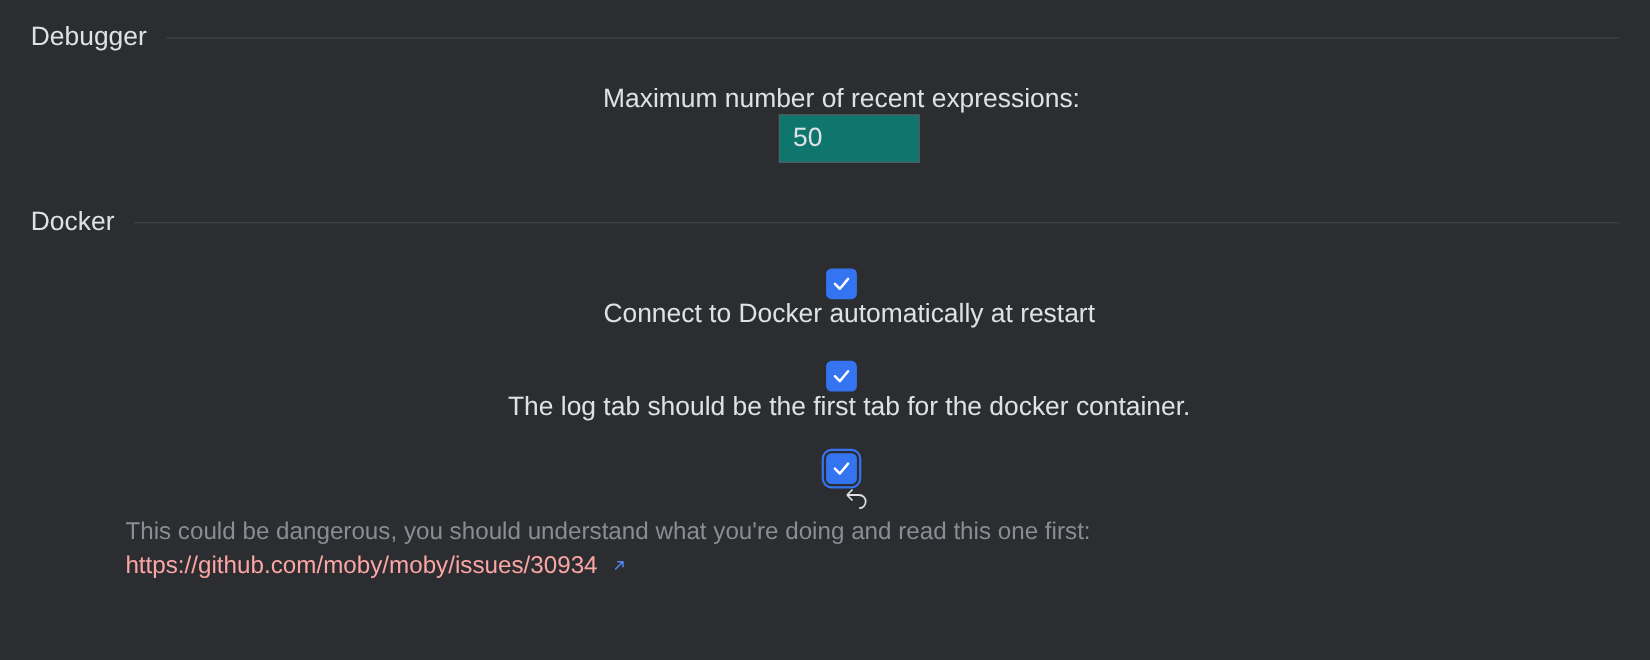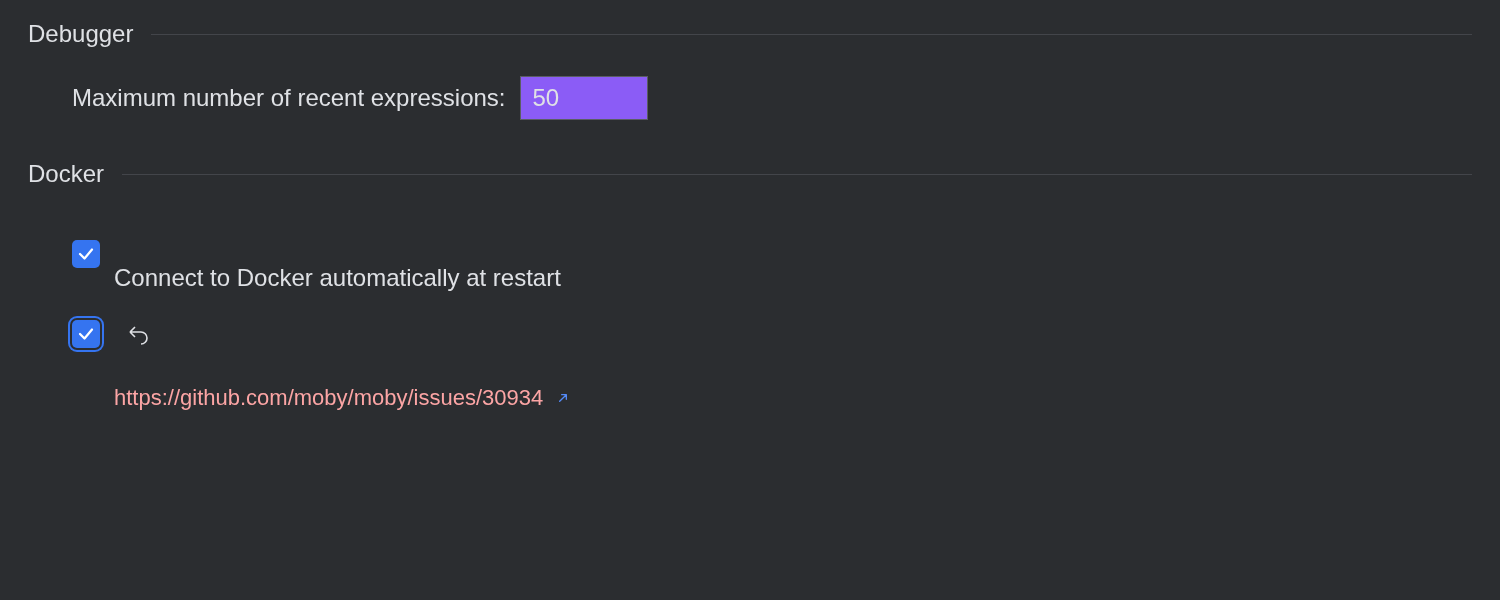--- a/index.html
+++ b/index.html
@@ -44,31 +44,32 @@
   }
 
   .section-body {
     padding-left: 44px;
   }
 
   .row {
     display: flex;
     align-items: center;
     margin-bottom: 28px;
+    flex-direction: column;
   }
   .row.last { margin-bottom: 0; }
 
   .row-label {
     margin-right: 14px;
   }
 
   .num-input {
     width: 128px;
     height: 44px;
-    background: #8b5cf6;
+    background: #0f766e;
     border: 1px solid #5a5d63;
     color: #dfe1e5;
     font-size: 24px;
     padding: 0 12px;
     box-sizing: border-box;
     outline: none;
   }
 
   .checkbox {
     width: 28px;
@@ -94,21 +95,20 @@
     stroke: #fff;
     fill: none;
     stroke-width: 3;
     stroke-linecap: round;
     stroke-linejoin: round;
   }
 
   .opt-label {
     color: #dfe1e5;
     cursor: pointer;
-    margin-top: 48px;
   }
 
   .revert-icon {
     margin-left: 12px;
     display: inline-flex;
     align-items: center;
     cursor: pointer;
   }
   .revert-icon svg {
     width: 24px;
@@ -174,35 +174,43 @@
       <div class="row">
         <div class="checkbox">
           <svg viewBox="0 0 24 24">
               <polyline points="4 12 10 18 20 6"></polyline>
             </svg>
         </div>
         <span class="opt-label">Connect to Docker automatically at restart</span>
       </div>
 
 
+      <div class="row">
+        <div class="checkbox">
+          <svg viewBox="0 0 24 24">
+              <polyline points="4 12 10 18 20 6"></polyline>
+            </svg>
+        </div>
+        <span class="opt-label">The log tab should be the first tab for the docker container.</span>
+      </div>
 
       <div class="row" style="margin-bottom:20px">
         <div class="checkbox focus">
           <svg viewBox="0 0 24 24">
               <polyline points="4 12 10 18 20 6"></polyline>
             </svg>
         </div>
         <span class="revert-icon">
           <svg viewBox="0 0 24 24">
               <path d="M4 10 L9 5 M4 10 L9 15 M4 10 H15 A6 6 0 0 1 15 22"></path>
             </svg>
         </span>
       </div>
       <div class="hint">
-        <br>
+        <span>This could be dangerous, you should understand what you're doing and read this one first:</span><br>
         <a href="#">https://github.com/moby/moby/issues/30934</a>
         <span class="ext-icon">
           <svg viewBox="0 0 24 24">
               <path d="M7 17 L17 7 M10 7 H17 V14"></path>
             </svg>
         </span>
       </div>
 
     </div>
   </div>

